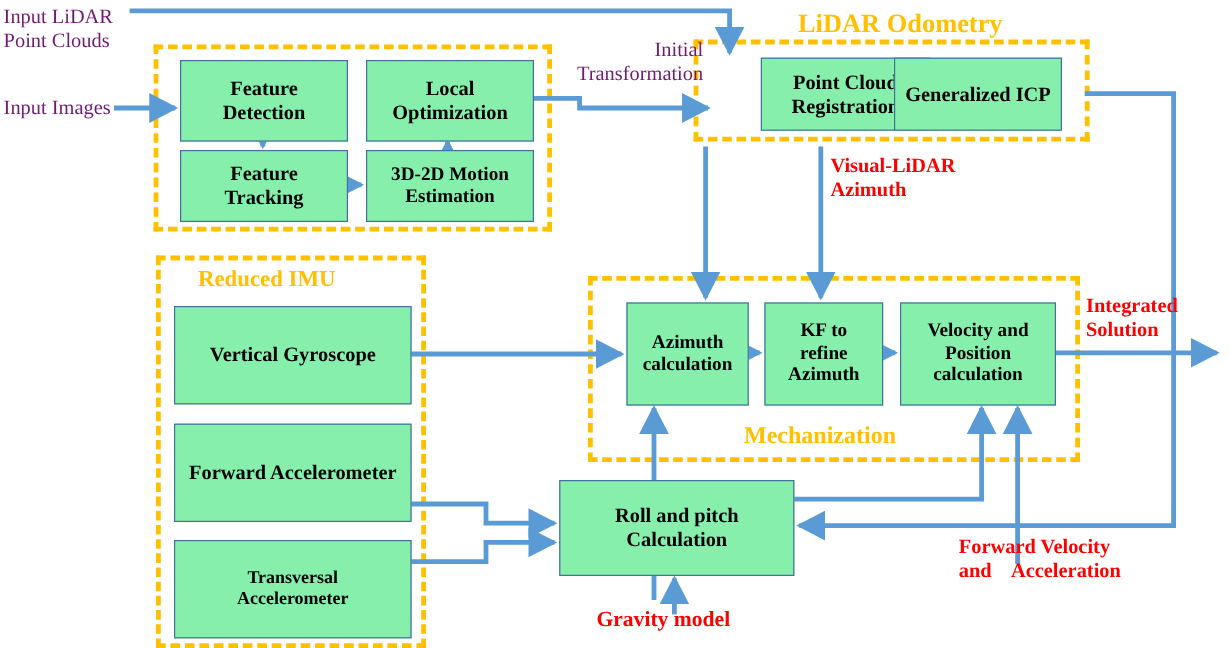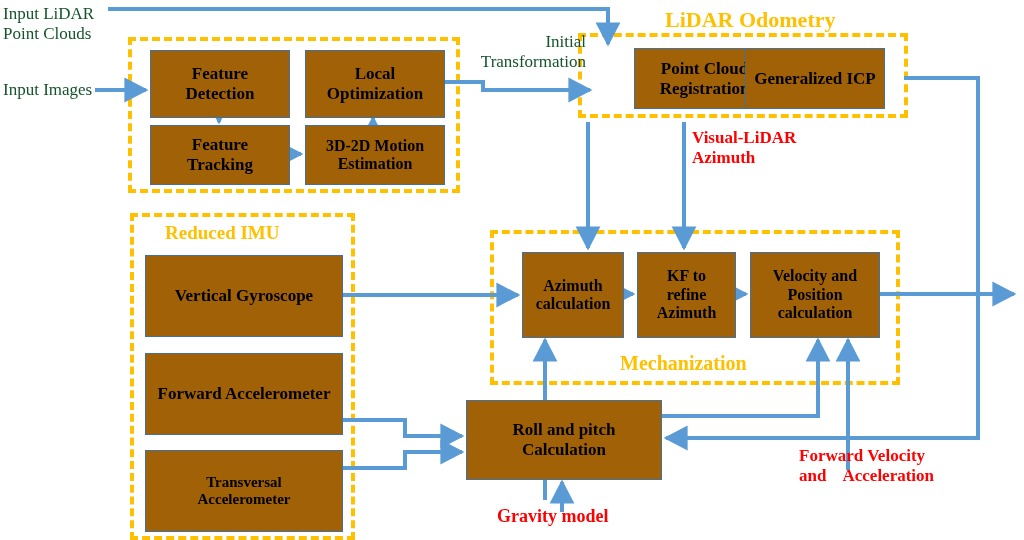--- a/index.html
+++ b/index.html
@@ -1,29 +1,29 @@
 <!DOCTYPE html>
 <html><head>
 <meta charset="utf-8">
 <style>
   html,body{margin:0;padding:0;background:#ffffff;}
   #stage{position:relative;width:1024px;height:540px;background:#fff;
          font-family:"Liberation Serif", serif; overflow:hidden;}
 
-  .box{position:absolute;background:#a16207;border:1px solid #41719C;
+  .box{position:absolute;background:#86efac;border:1px solid #41719C;
        display:flex;align-items:center;justify-content:center;text-align:center;
        color:#000;font-weight:bold;line-height:1.15;font-family:"Liberation Serif",serif;}
 
   .grp{position:absolute;border:4px dashed #FFC000;box-sizing:border-box;}
 
   .glabel{position:absolute;color:#FFC000;font-weight:bold;
           font-family:"Liberation Serif",serif;white-space:pre;}
   .rlabel{position:absolute;color:#FF0000;font-weight:bold;
           font-family:"Liberation Serif",serif;white-space:pre;line-height:1.15;}
-  .klabel{position:absolute;color:#14532d;font-family:"Liberation Serif",serif;
+  .klabel{position:absolute;color:#701a75;font-family:"Liberation Serif",serif;
           white-space:pre;line-height:1.18;}
 
   svg.wires{position:absolute;left:0;top:0;width:1024px;height:540px;pointer-events:none;}
 </style>
 </head>
 <body>
 
 <div id="stage">
 
   <div class="grp" style="left:128px;top:37px;width:332px;height:156px;"></div>
@@ -142,17 +142,19 @@
   </div>
 
   <div class="klabel" style="left:3px;top:4px;font-size:17px;white-space:pre-line;">Input LiDAR
 Point Clouds</div>
   <div class="klabel" style="left:3px;top:80px;font-size:17px;">Input Images</div>
   <div class="klabel" style="left:468px;top:32px;font-size:17px;white-space:pre-line;text-align:right;width:118px;">Initial
 Transformation</div>
 
   <div class="rlabel" style="left:692px;top:128px;font-size:17px;">Visual-LiDAR
 Azimuth</div>
+  <div class="rlabel" style="left:905px;top:245px;font-size:17px;">Integrated
+Solution</div>
   <div class="rlabel" style="left:497px;top:506px;font-size:18px;">Gravity model</div>
   <div class="rlabel" style="left:783px;top:446px;font-size:17px;margin-left:16px;">Forward Velocity
 and    Acceleration</div>
 
 </div>
 
 </body></html>

